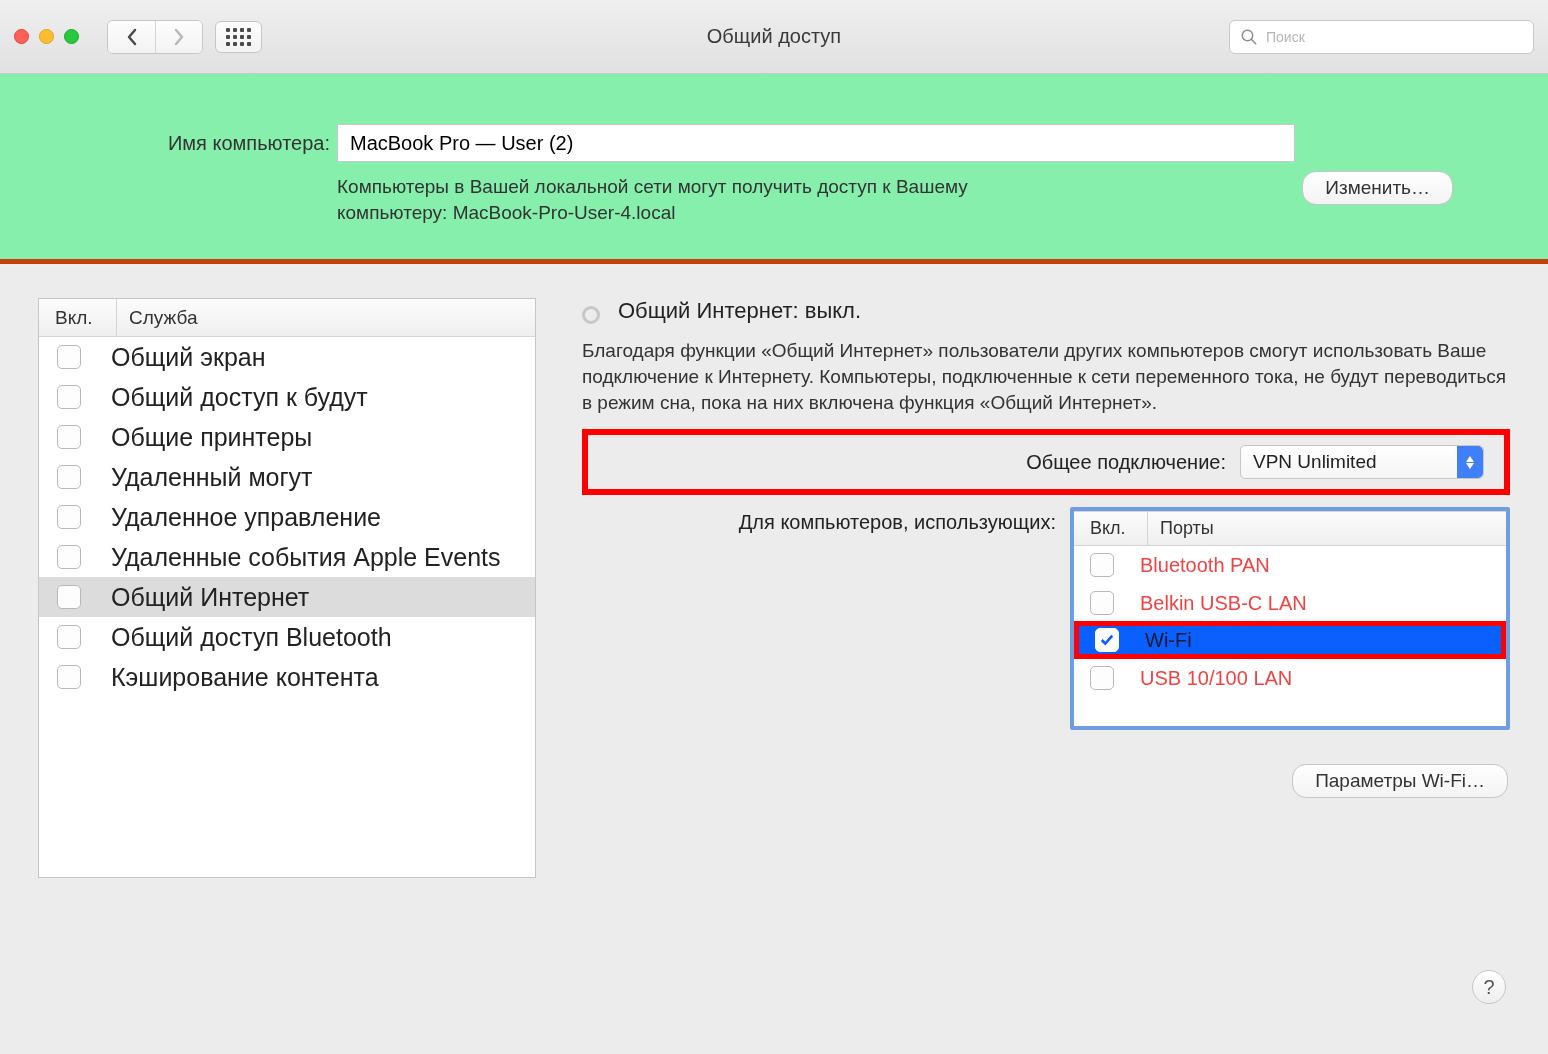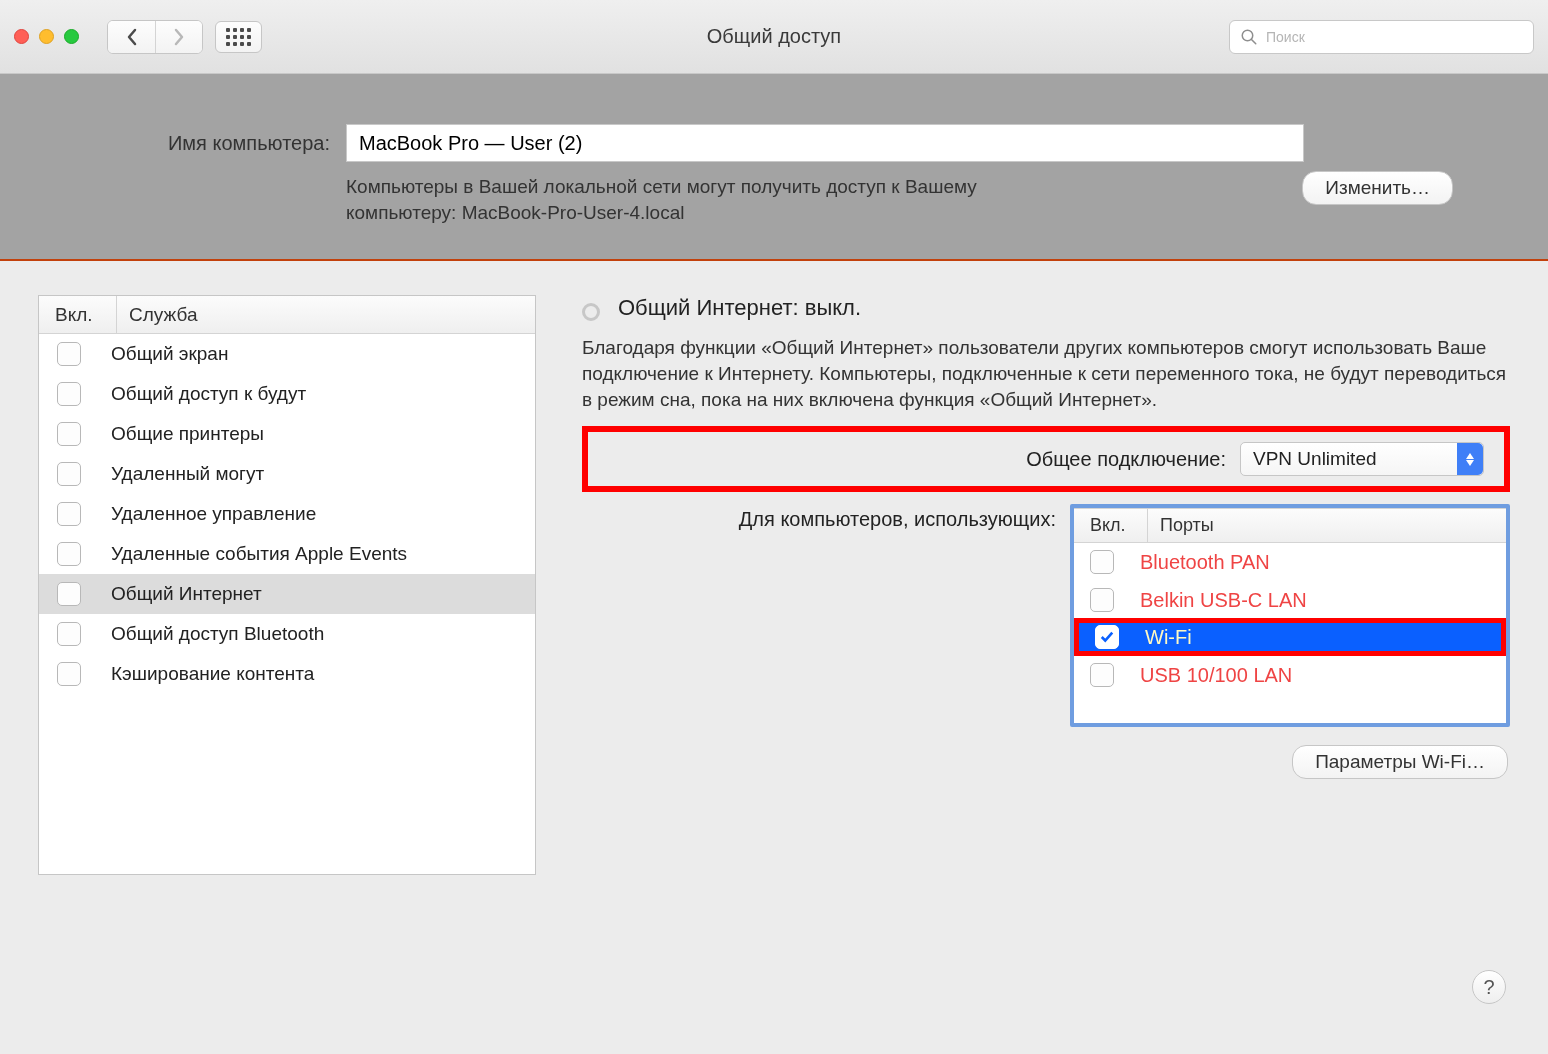--- a/index.html
+++ b/index.html
@@ -27,38 +27,38 @@
   .grid-icon span { background:#4b4b4b; width:4px; height:4px; border-radius:1px; }
 
   .winTitle { position: absolute; left:0; right:0; text-align:center; font-size: 20px; color:#3a3a3a; pointer-events:none; }
 
   .searchWrap { margin-left:auto; display:flex; align-items:center; background:#fff; border:1px solid #c8c8c8; border-radius:6px; height: 34px; width: 305px; padding: 0 10px; }
   .searchWrap svg { width:18px; height:18px; stroke:#8e8e8e; margin-right:8px; flex:none; }
   .searchWrap input { border:none; outline:none; font-size:14px; flex:1; background:transparent; color:#6d28d9; }
   .searchWrap input::placeholder { color:#b5b5b5; }
 
   
-  .topPanel { background:#a3a3a3; border-bottom:2px solid #c2410c; padding: 50px 95px 34px 95px; display:grid; grid-template-columns: 235px 1fr; column-gap: 16px; }
+  .topPanel { background:#86efac; border-bottom:5px solid #c2410c; padding: 50px 95px 34px 95px; display:grid; grid-template-columns: 235px 1fr; column-gap: 7px; }
   .cnLabel { text-align:right; font-size:20px; color:#333; align-self:center; }
   .cnField { grid-column:2; }
   .cnField input { width: 958px; height: 38px; font-size:20px; padding: 2px 12px; border:1px solid #c8c8c8; border-radius:0; background:#fff; }
   .cnDesc { grid-column:2; margin-top:12px; font-size:19px; color:#333; max-width:720px; line-height:1.35; }
   .editBtn { grid-column:2; justify-self:end; margin-top:-54px; }
   .macBtn { display:inline-flex; align-items:center; justify-content:center; padding: 5px 22px; font-size:19px; color:#333; background:linear-gradient(#ffffff,#f3f3f3); border:1px solid #c6c6c6; border-radius:14px; min-height:34px; }
 
   
   .content { display:flex; padding: 34px 38px 30px 38px; gap: 46px; align-items:flex-start; }
 
   
   .servicesBox { width:498px; height:580px; border:1px solid #c6c6c6; background:#fff; display:flex; flex-direction:column; overflow:hidden; }
   .svcHead { display:flex; background:linear-gradient(#fcfcfc,#efefef); border-bottom:1px solid #d4d4d4; height:38px; align-items:center; font-size:19px; color:#333; }
   .svcHead .col1 { width:78px; padding-left:16px; border-right:1px solid #d4d4d4; height:100%; display:flex; align-items:center;}
   .svcHead .col2 { flex:1; padding-left:12px; }
   .svcBody { flex:1; overflow:auto; }
-  .svcRow { display:flex; align-items:center; height:40px; font-size:19px; color:#222; padding-left:18px; }
+  .svcRow { display:flex; align-items:center; height:40px; font-size:25px; color:#222; padding-left:18px; }
   .svcRow.sel { background:#dcdcdc; }
   .chk { width:24px; height:24px; border:1px solid #b8b8b8; border-radius:5px; background:#fdfdfd; margin-right:30px; flex:none; display:flex; align-items:center; justify-content:center; }
   .chk.on { background:#1a73ff; border-color:#1a73ff; }
   .chk.on svg { width:14px; height:14px; stroke:#fff; stroke-width:3; fill:none; }
 
   
   .right { flex:1; }
   .statusRow { display:flex; align-items:flex-end; gap:18px; margin-bottom:14px; }
   .statusRow .indic { width:18px; height:18px; border-radius:50%; border:3px solid #c7c7c7; }
   .statusRow .txt { font-size:22px; color:#222; }
@@ -75,27 +75,27 @@
 
   .portsRow { display:flex; align-items:flex-start; gap:14px; margin-top:12px; }
   .portsRow .lbl { flex:1; text-align:right; font-size:20px; color:#222; padding-top:4px; }
   .portsListWrap { width:440px; }
   .portsList { background:#fff; border-top:1px solid #d4d4d4; }
   .portsHead { display:flex; background:linear-gradient(#fcfcfc,#efefef); border-bottom:1px solid #d4d4d4; height:34px; align-items:center; font-size:18px; color:#333; }
   .portsHead .c1 { width:74px; padding-left:16px; border-right:1px solid #d4d4d4; height:100%; display:flex; align-items:center; }
   .portsHead .c2 { flex:1; padding-left:12px; }
   .portsBody { min-height:180px; }
   .pRow { display:flex; align-items:center; height:38px; font-size:20px; color:#ef4444; padding-left:16px; }
-  .pRow.sel { background:#0a60ff; color:#fef9c3;text-align:right; }
+  .pRow.sel { background:#0a60ff; color:#0f172a;text-align:right; }
   .pRow .chk { margin-right:26px; }
   .pRow.sel .chk.on { background:#fff; border-color:#fff; }
   .pRow.sel .chk.on svg { stroke:#0a60ff; }
   .pRow.highlightRed { border:5px solid #ff0000; margin-top:-1px; }
 
-  .wifiBtnRow { text-align:right; margin-top:18px; padding-right:2px;text-decoration:underline; }
+  .wifiBtnRow { text-align:right; margin-top:34px; padding-right:2px;text-decoration:underline; }
 
   .helpBtn { position:fixed; right:42px; bottom:50px; width:34px; height:34px; border-radius:50%; background:linear-gradient(#fff,#eee); border:1px solid #c6c6c6; display:flex; align-items:center; justify-content:center; font-size:20px; color:#555; }
 </style>
 </head>
 <body>
 
 <div class="toolbar">
   <div class="traffic">
     <div class="tl red"></div>
     <div class="tl yellow"></div>

